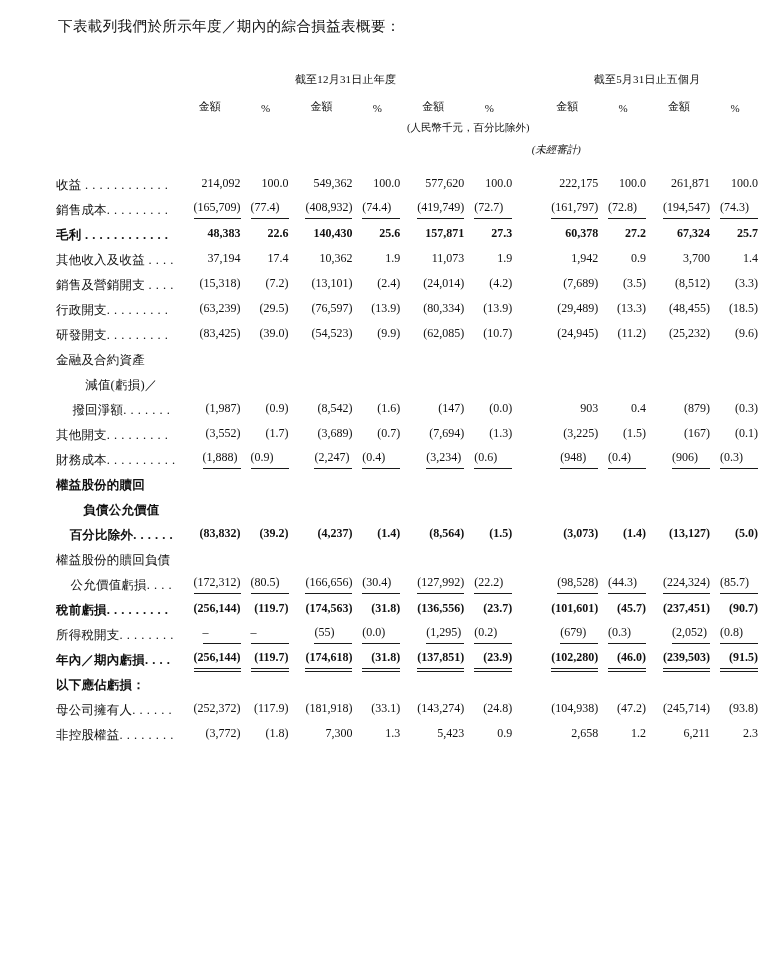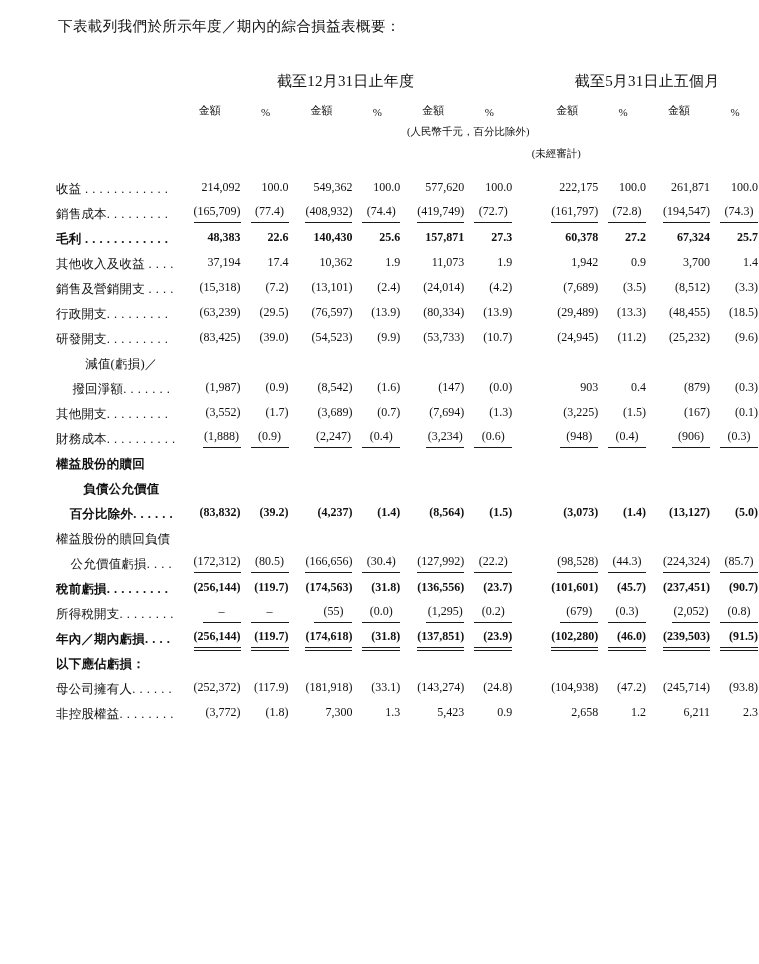--- a/index.html
+++ b/index.html
@@ -54,21 +54,21 @@
 
   
   col.c-label { width: 118px; }
   col.c-amt   { width: 64px; }
   col.c-pct   { width: 48px; }
   col.c-gap-w { width: 22px; }
 
   
   .grp-head {
     text-align: center;
-    font-size: 15px;
+    font-size: 11px;
     font-weight: bold;
     padding-bottom: 3px !important;
     letter-spacing: 0.2px;
   }
   .rule {
     height: 1px;
     line-height: 0;
     font-size: 0;
   }
 
@@ -85,20 +85,21 @@
   }
   .unit-note {
     text-align: center;
     font-size: 10.5px;
     padding-top: 5px !important;
     white-space: nowrap;
   }
   .audit-note {
     text-align: center;
     font-size: 10.5px;
+    font-style: italic;
     padding-top: 8px !important;
     white-space: nowrap;
   }
 
   
   tr.datarow > td { height: 25px; }
 
   td.label {
     text-align: left;
     font-size: 12.5px;
@@ -116,21 +117,21 @@
     padding-right: 1px !important;
   }
   td.num.b, td.label.b { font-weight: bold; }
 
   
   td.num .u1 {
     display: inline-block;
     border-bottom: 1px solid #1a1a1a;
     padding-bottom: 3px;
     min-width: 38px;
-    text-align: center;
+    text-align: left;
   }
   td.num .u2 {
     display: inline-block;
     border-bottom: 1px solid #1a1a1a;
     padding-bottom: 3px;
     min-width: 38px;
     text-align: right;
     position: relative;
   }
   td.num .u2::after {
@@ -324,27 +325,41 @@
           <td class="num"><span class="plain">(13.3)</span></td>
           <td class="num"><span class="plain">(48,455)</span></td>
           <td class="num"><span class="plain">(18.5)</span></td>
         </tr>
         <tr class="datarow">
           <td class="label"><span>研發開支</span><span class="lead">. . . . . . . . .</span></td>
           <td class="num"><span class="plain">(83,425)</span></td>
           <td class="num"><span class="plain">(39.0)</span></td>
           <td class="num"><span class="plain">(54,523)</span></td>
           <td class="num"><span class="plain">(9.9)</span></td>
-          <td class="num"><span class="plain">(53,733)</span></td>
+          <td class="num"><span class="plain">(62,085)</span></td>
           <td class="num"><span class="plain">(10.7)</span></td>
           <td></td>
           <td class="num"><span class="plain">(24,945)</span></td>
           <td class="num"><span class="plain">(11.2)</span></td>
           <td class="num"><span class="plain">(25,232)</span></td>
           <td class="num"><span class="plain">(9.6)</span></td>
+        </tr>
+        <tr class="datarow">
+          <td class="label"><span>金融及合約資產</span></td>
+          <td class="num"></td>
+          <td class="num"></td>
+          <td class="num"></td>
+          <td class="num"></td>
+          <td class="num"></td>
+          <td class="num"></td>
+          <td></td>
+          <td class="num"></td>
+          <td class="num"></td>
+          <td class="num"></td>
+          <td class="num"></td>
         </tr>
         <tr class="datarow">
           <td class="label ind1"><span>減值(虧損)／</span></td>
           <td class="num"></td>
           <td class="num"></td>
           <td class="num"></td>
           <td class="num"></td>
           <td class="num"></td>
           <td class="num"></td>
           <td></td>

